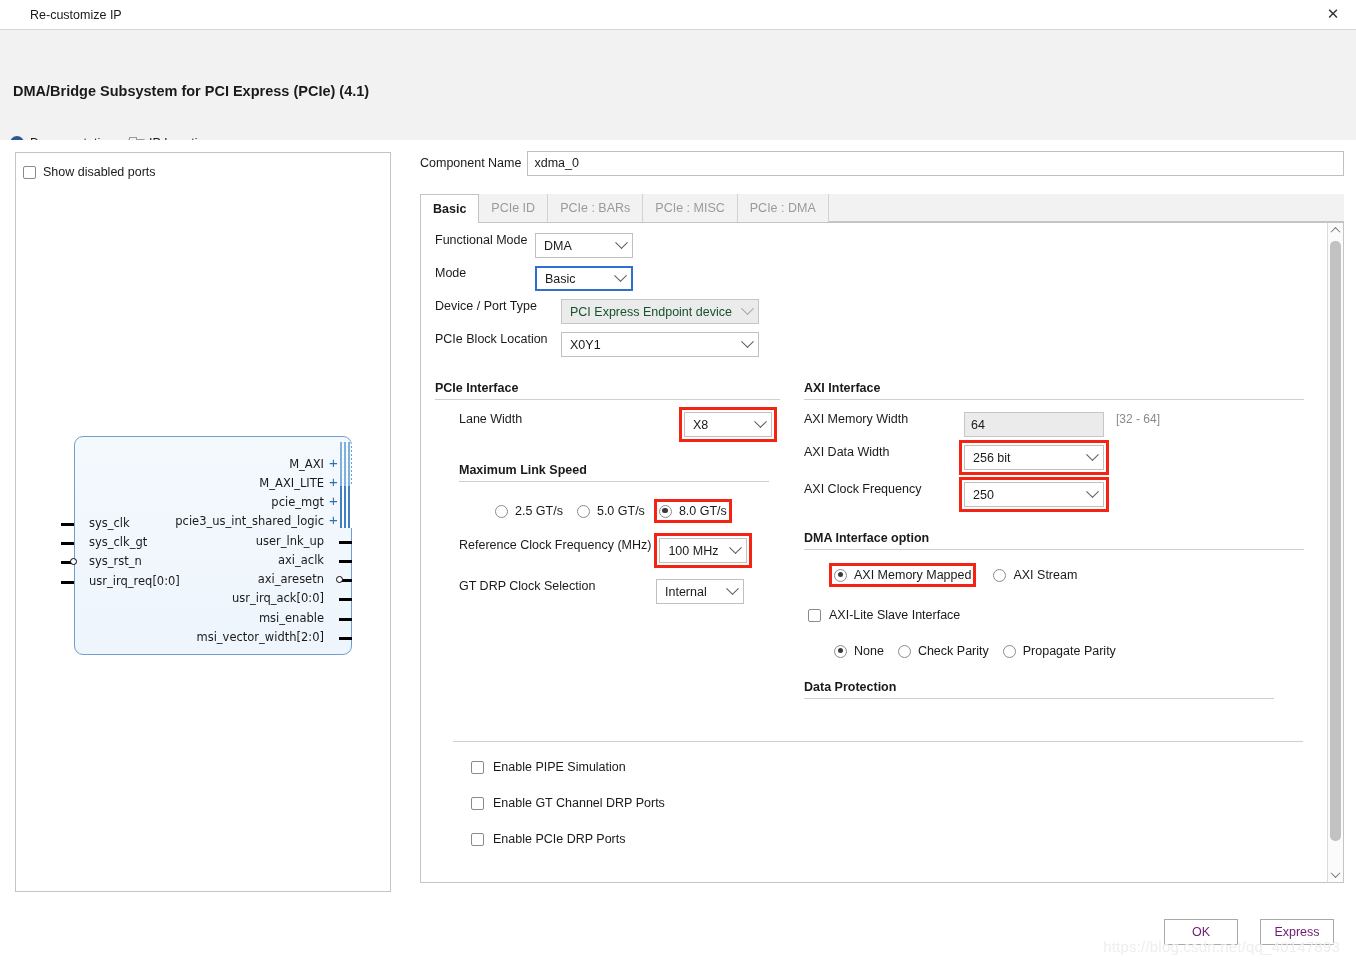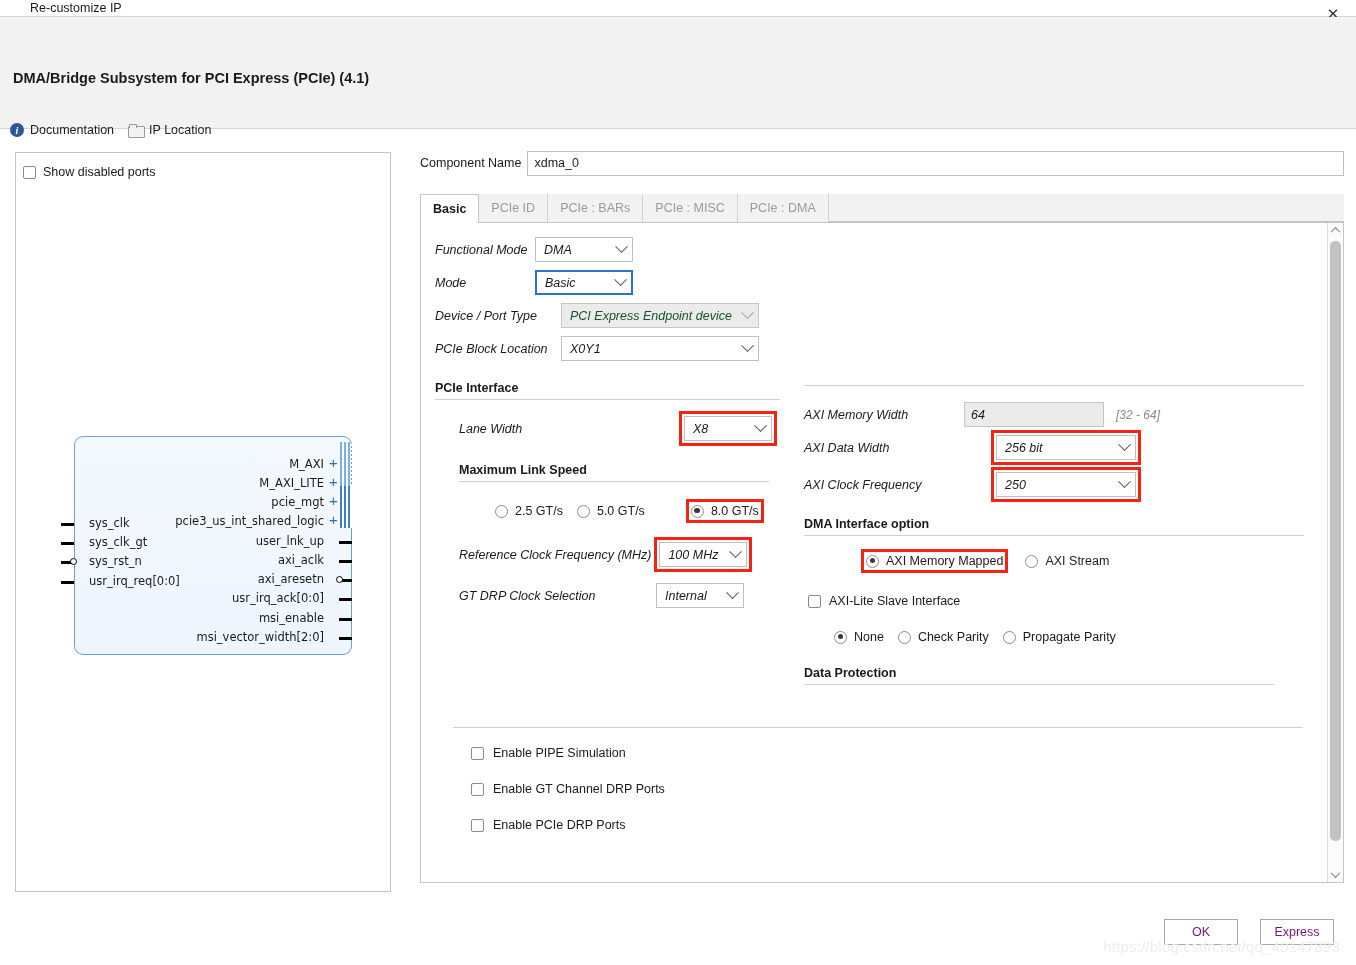--- a/index.html
+++ b/index.html
@@ -9,21 +9,21 @@
     background: #ffffff;
     font-family: "Liberation Sans", sans-serif;
     font-size: 12px;
     color: #1a1a1a;
     overflow: hidden;
     position: relative;
   }
 
   
   .titlebar {
-    height: 17px;
+    height: 30px;
     background: #ffffff;
     border-bottom: 1px solid #d6d6d6;
     display: flex; align-items: center;
     padding: 0 0 0 8px;
     position: relative;
   }
   .title-text { font-size: 12.5px; color: #1a1a1a; margin-left: 7px; }
   .xlogo-small { width: 15px; height: 15px; position: relative; flex: none; }
   .close-btn {
     position: absolute; right: 0; top: 0;
@@ -183,21 +183,21 @@
   .panel {
     position: relative;
     border: 1px solid #c4c4c4; border-top: none;
     background: #fff;
     height: 660px;
     overflow: hidden;
   }
   .panel-inner { position: absolute; left: 0; top: 0; right: 16px; bottom: 0; padding: 10px 14px 0 14px; }
 
   
-  .frow { display: flex; align-items: center; height: 33px; font-style: italic; }
+  .frow { display: flex; align-items: flex-start; height: 33px; }
   .flabel { font-size: 12.5px; color: #1a1a1a; }
 
   .sel {
     height: 25px; border: 1px solid #c0c0c0; background: #fff;
     display: flex; align-items: center; justify-content: space-between;
     padding: 0 6px 0 8px; font-size: 12.5px; color: #1a1a1a;
     position: relative;
   }
   .sel.disabled { background: #ebebeb; color: #14532d; border-color: #c6c6c6; }
   .sel .cv { margin-right: 10px; white-space: nowrap; }
@@ -224,21 +224,21 @@
     width: 13px; height: 13px; border-radius: 50%;
     border: 1.4px solid #8b8b8b; background: #fff; flex: none; position: relative;
   }
   .rad.on::after {
     content: ""; position: absolute; left: 2.6px; top: 2.6px;
     width: 5.2px; height: 5.2px; border-radius: 50%; background: #3a3a3a;
   }
   .rlabel { font-size: 12.5px; }
 
   
-  .hl { position: relative; margin-left: 32px; }
+  .hl { position: relative; }
   .hl::after {
     content: ""; position: absolute;
     left: -5px; top: -5px; right: -5px; bottom: -5px;
     border: 3px solid #f42414; pointer-events: none;
   }
 
   
   .vscroll {
     position: absolute; right: 0; top: 0; bottom: 0; width: 16px;
     background: #fbfbfb; border-left: 1px solid #dcdcdc;
@@ -464,20 +464,21 @@
             <div class="frow" style="margin-top:8px; margin-left:24px; justify-content:space-between; padding-right:36px;">
               <span class="flabel">GT DRP Clock Selection</span>
               <div class="sel" style="width:88px">
                 <span class="cv">Internal</span>
                 <span class="chev"></span>
               </div>
             </div>
           </div>
 
           <div style="width:500px;">
+            <div class="sect-title">AXI Interface</div>
             <div class="sect-rule"></div>
 
             <div class="frow" style="margin-top:12px;">
               <span class="flabel" style="width:160px">AXI Memory Width</span>
               <div class="txtin" style="width:140px">
                 <span>64</span>
               </div>
               <span class="range-hint">[32 - 64]</span>
             </div>
 

